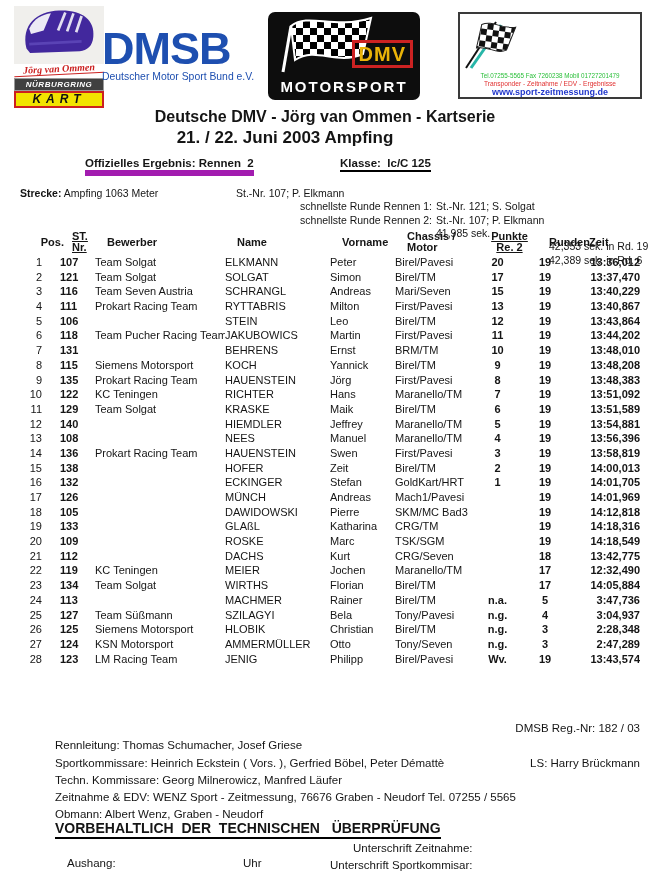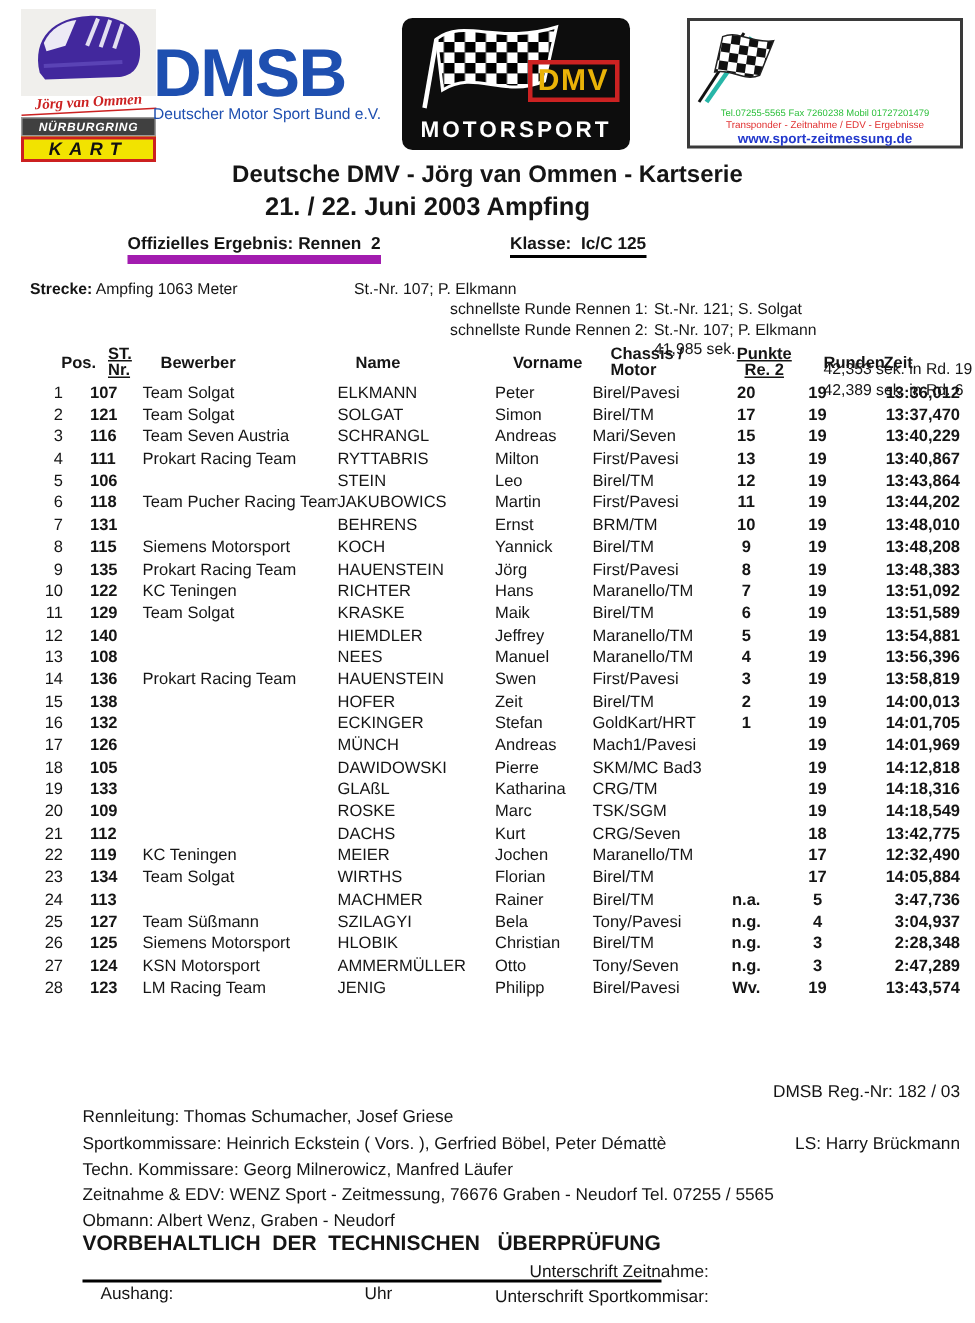--- a/index.html
+++ b/index.html
@@ -83,21 +83,21 @@
   .c-nr   { padding-left:18px; font-weight:bold; }
   .c-pkt  { text-align:center; font-weight:bold; }
   .c-rnd  { text-align:center; font-weight:bold; }
   .c-zeit { text-align:right; font-weight:bold; }
 
   
   .footer { position:absolute; left:55px; top:720px; width:585px; font-size:11.5px; line-height:17.3px; }
   .fline { display:grid; grid-template-columns:1fr auto; }
   .fline .right { text-align:right; }
   .disclaimer { position:absolute; left:55px; top:820px; font-weight:bold; font-size:14px;
-      border-bottom:2px solid #000; padding-bottom:17px; white-space:pre; }
+      border-bottom:2px solid #000; padding-bottom:1px; white-space:pre; }
   .sig-zeit  { position:absolute; left:353px; top:842px; font-size:11.5px; }
   .aushang   { position:absolute; left:67px;  top:857px; font-size:11.5px; }
   .uhr       { position:absolute; left:243px; top:857px; font-size:11.5px; }
   .sig-sport { position:absolute; left:330px; top:859px; font-size:11.5px; }
 </style>
 </head>
 <body>
 
 <div class="page">
 

